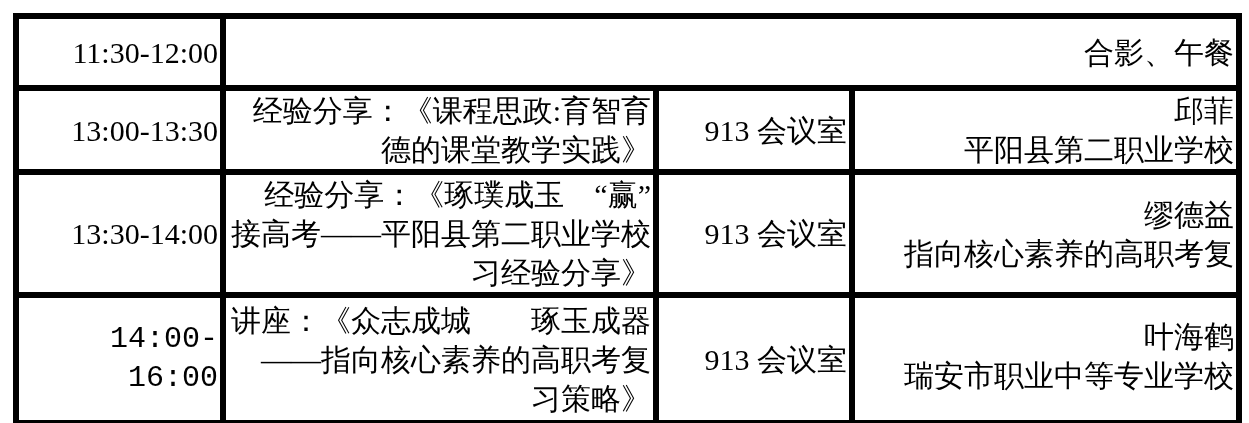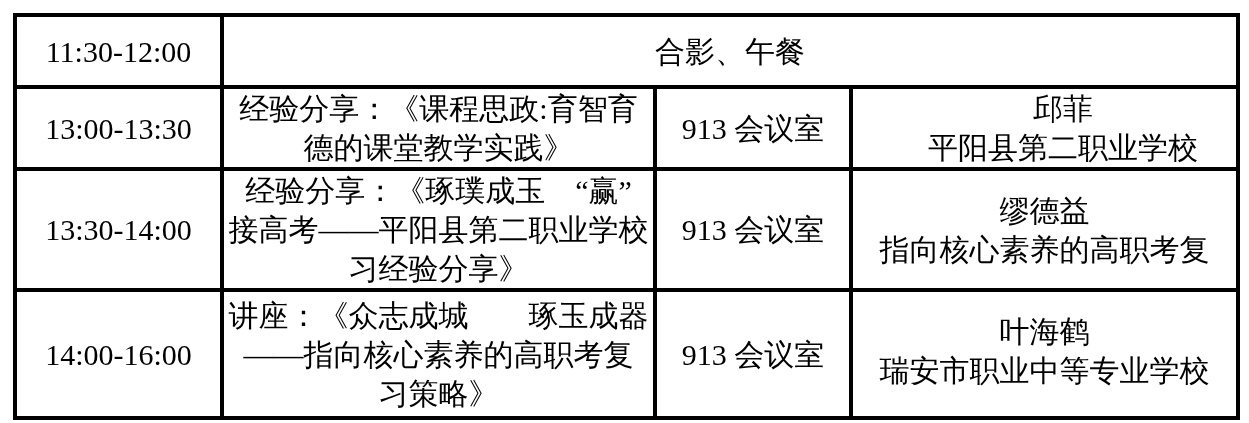--- a/index.html
+++ b/index.html
@@ -21,22 +21,22 @@
   table.schedule {
     position: absolute;
     left: 13px;
     top: 13px;
     width: 1223px;
     height: 397px;
     border-collapse: collapse;
     table-layout: fixed;
   }
   table.schedule td {
-    border: 4px solid #1d4ed8;
-    text-align: center;
+    border: 6px solid #1d4ed8;
+    text-align: right;
     vertical-align: middle;
     font-size: 30px;
     line-height: 39px;
     white-space: pre-line;
     padding: 0 2px;
     overflow: hidden;
   }
   col.c-time  { width: 207px; }
   col.c-act   { width: 433px; }
   col.c-room  { width: 196px; }
@@ -73,21 +73,21 @@
       <tr class="r3">
         <td style="border-color: rgb(0, 0, 0); margin-left: 6px;">13:30-14:00</td>
         <td style="border-color: rgb(0, 0, 0);">经验分享：《琢璞成玉　“赢”
 接高考——平阳县第二职业学校
 习经验分享》</td>
         <td style="border-color: rgb(0, 0, 0);">913 会议室</td>
         <td style="border-color: rgb(0, 0, 0);">缪德益
 指向核心素养的高职考复</td>
       </tr>
       <tr class="r4">
-        <td style="border-color: rgb(0, 0, 0);">14:00-16:00</td>
+        <td style="border-color: rgb(0, 0, 0); font-family: Liberation Mono, monospace;">14:00-16:00</td>
         <td style="border-color: rgb(0, 0, 0); margin-top: 48px;">讲座：《众志成城　　琢玉成器
 ——指向核心素养的高职考复
 习策略》</td>
         <td style="border-color: rgb(0, 0, 0);">913 会议室</td>
         <td style="border-color: rgb(0, 0, 0); font-family: Liberation Mono, monospace;">叶海鹤
 瑞安市职业中等专业学校</td>
       </tr>
     </tbody>
   </table>
 </div>

